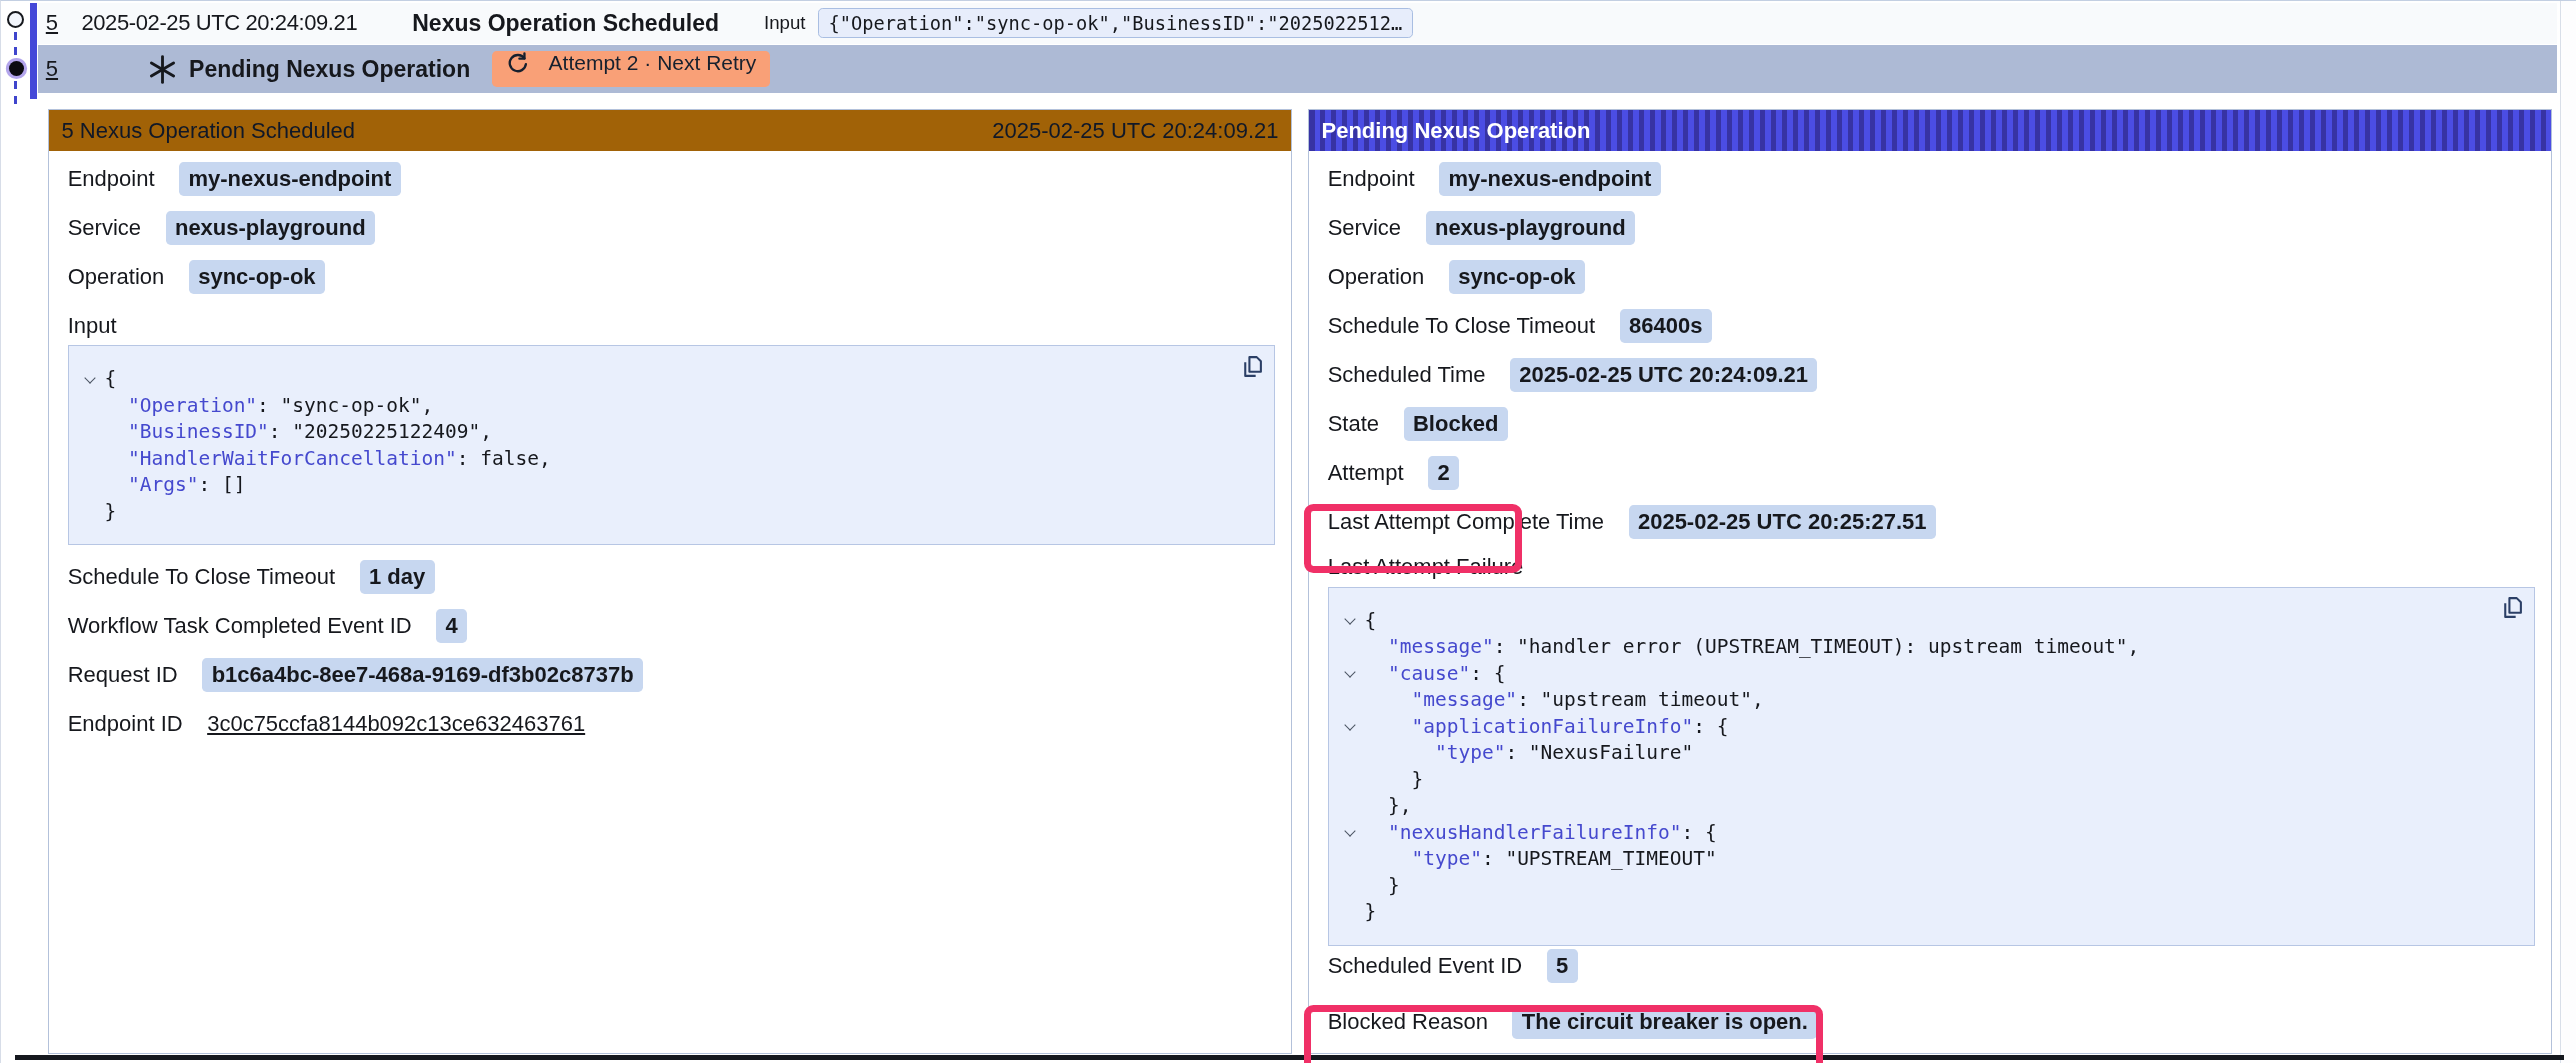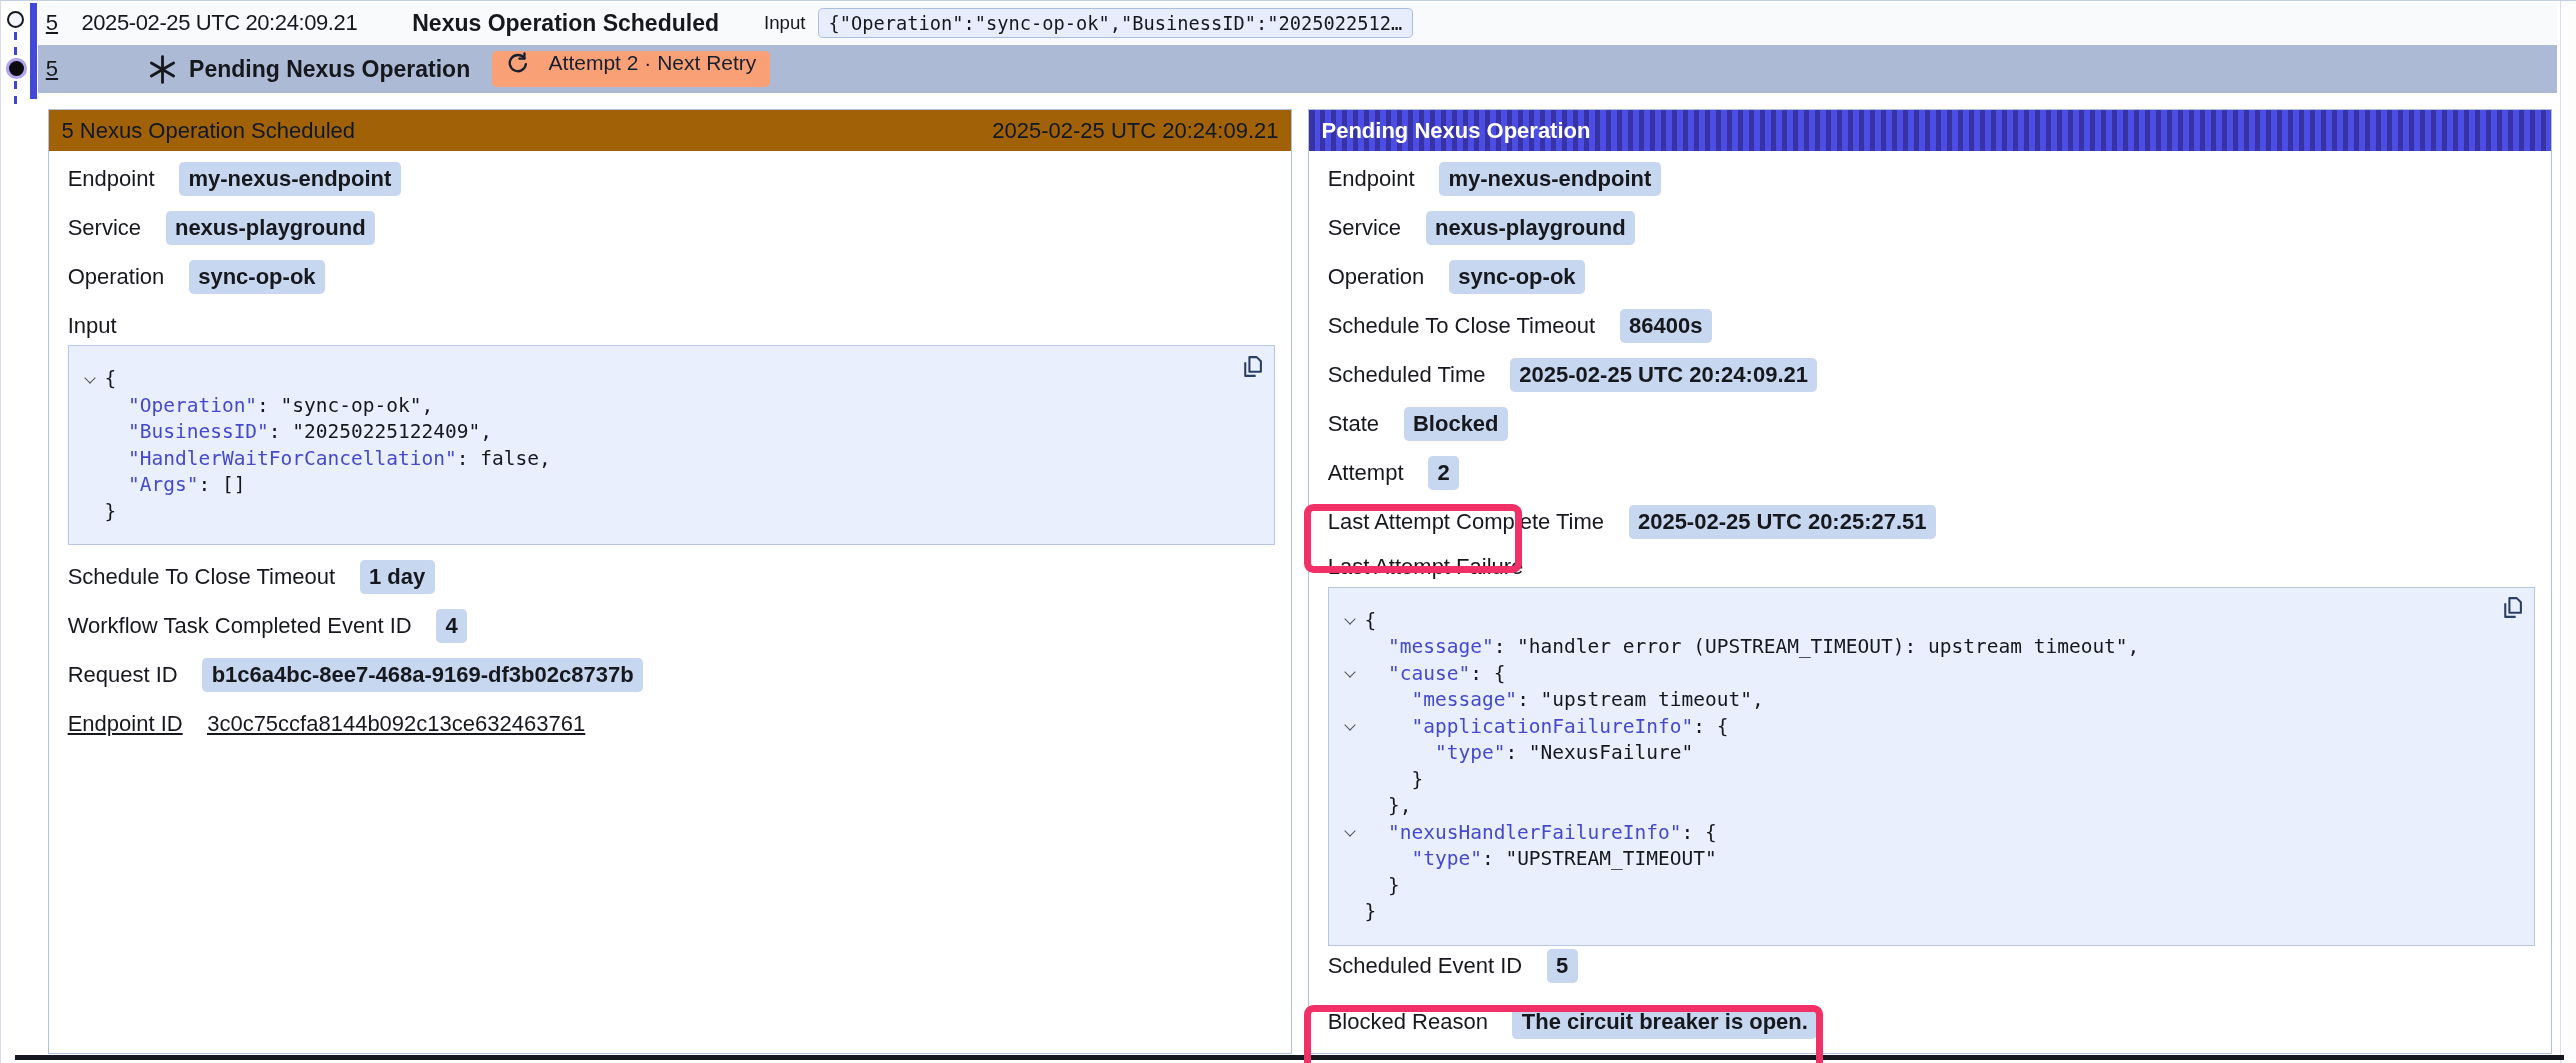--- a/index.html
+++ b/index.html
@@ -175,21 +175,21 @@
         <span class="fbadge">1 day</span>
       </div>
       <div class="field-row">
         <span class="flabel">Workflow Task Completed Event ID</span>
         <span class="fbadge">4</span>
       </div>
       <div class="field-row">
         <span class="flabel">Request ID</span>
         <span class="fbadge">b1c6a4bc-8ee7-468a-9169-df3b02c8737b</span>
       </div>
-      <div class="field-row" style="margin-top:4px;text-decoration:underline;">
+      <div class="field-row" style="margin-top:4px;">
         <span class="flabel">Endpoint ID</span>
         <a class="flink">3c0c75ccfa8144b092c13ce632463761</a>
       </div>
     </div>
   </div>
 
   <div id="right-panel" class="panel">
     <div class="panel-header">
       <span>Pending Nexus Operation</span>
     </div>

